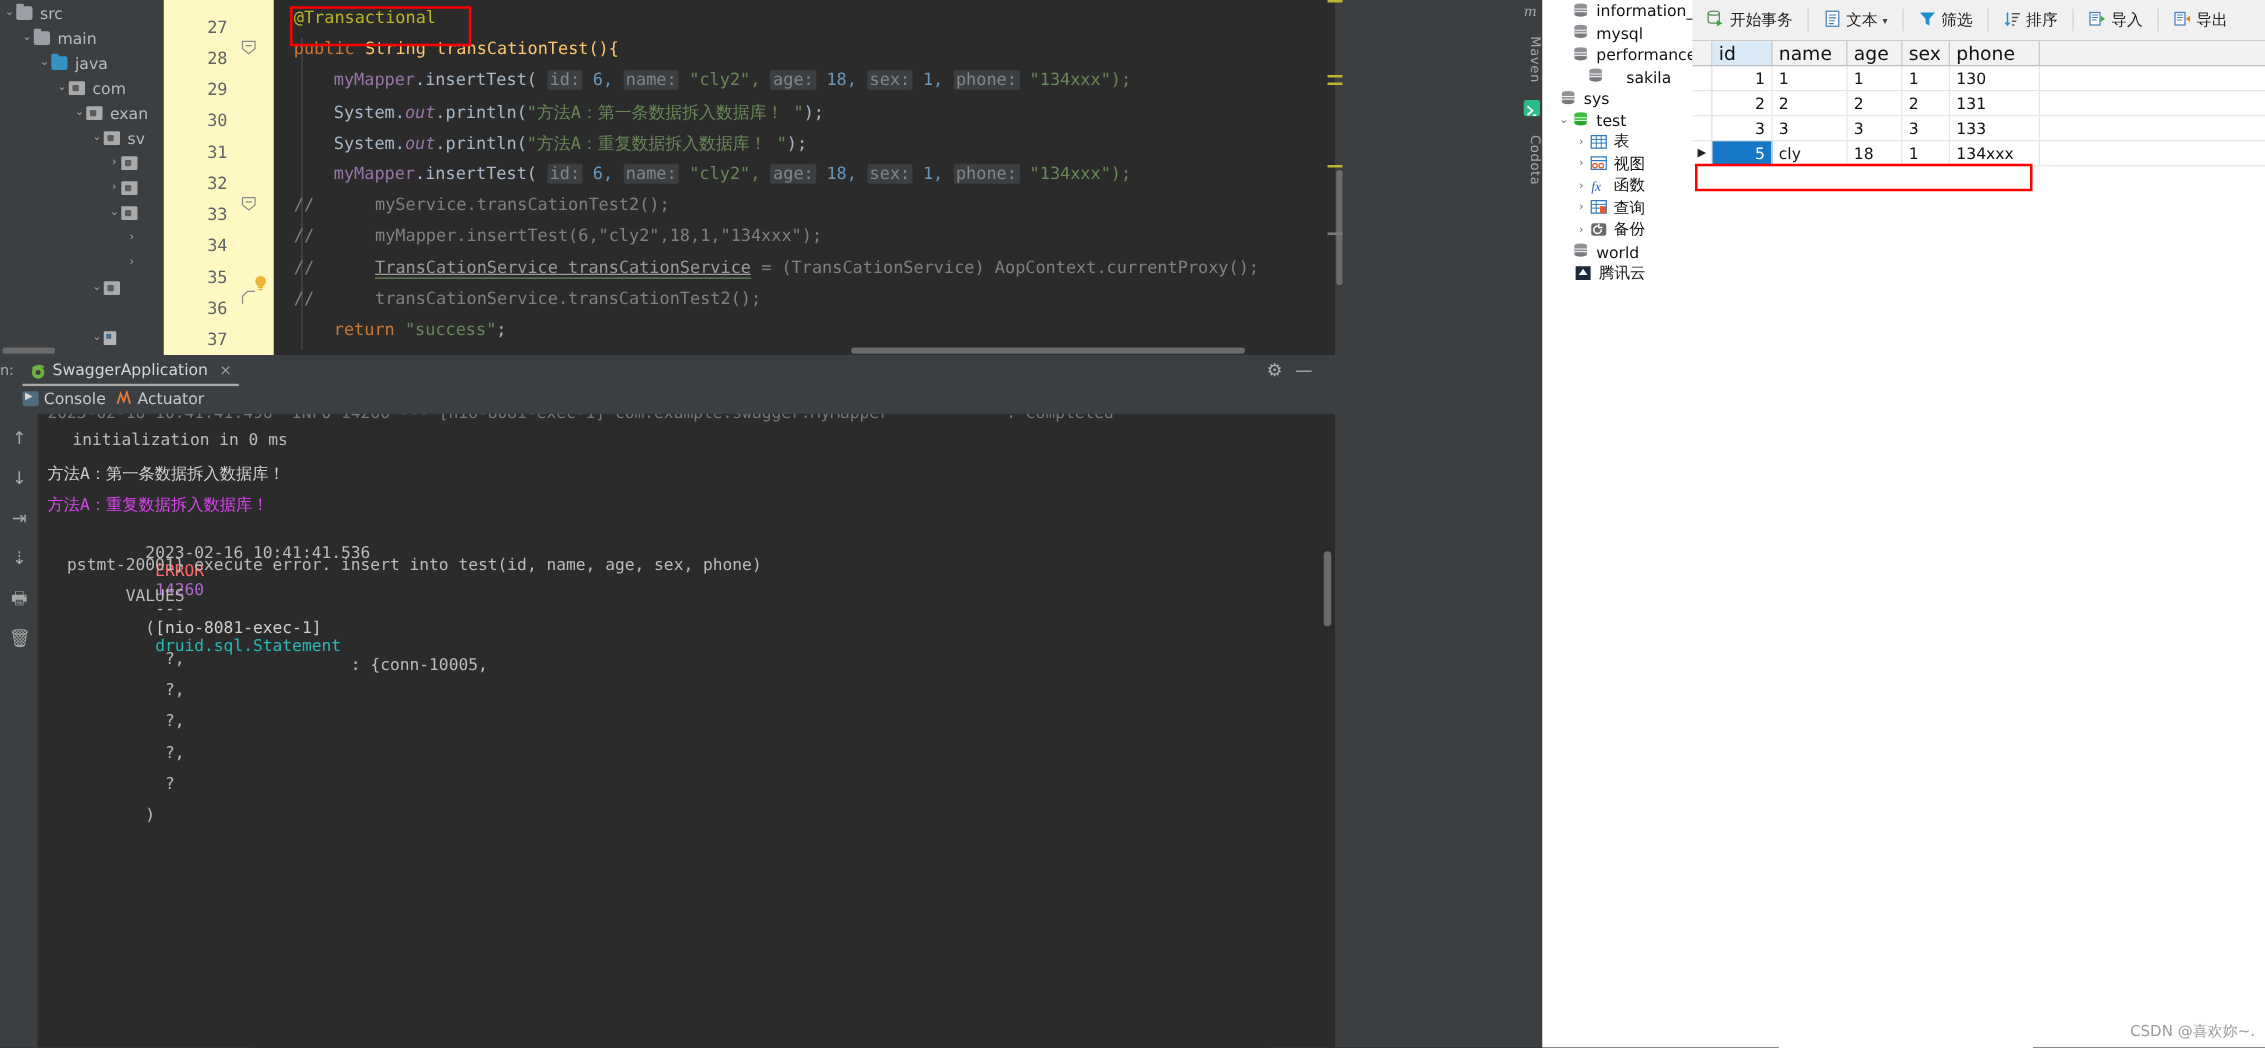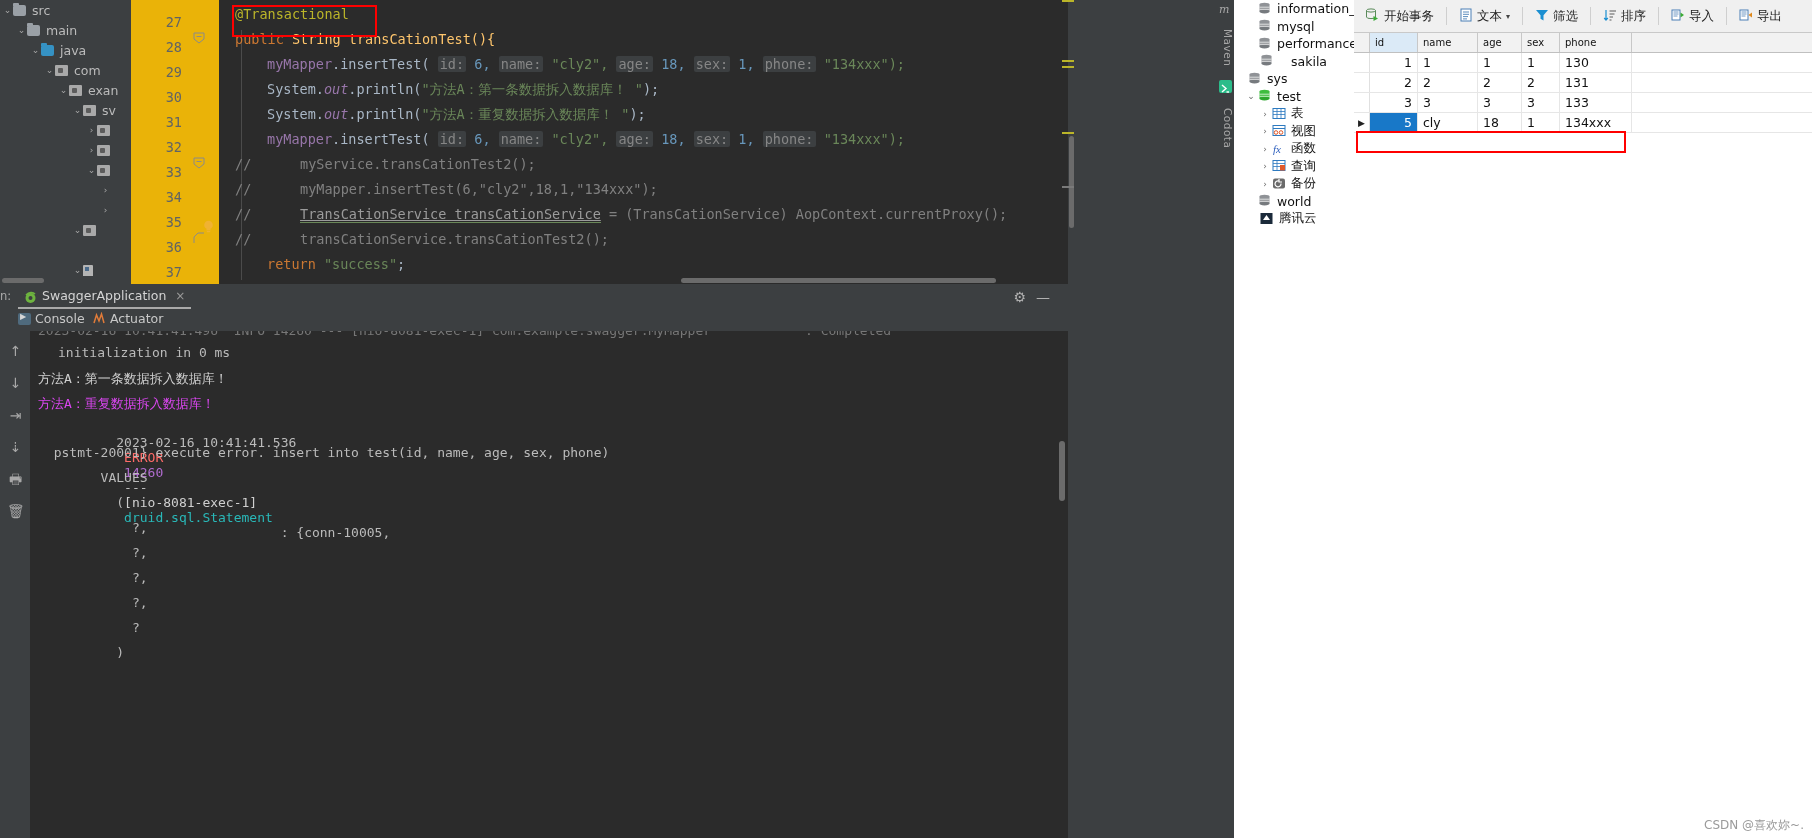--- a/index.html
+++ b/index.html
@@ -34,21 +34,21 @@
                      background:#4a6a8a; }
   .tlabel { font-size:12.5px; color:#bbbbbb; }
 
   
   .tree-hscroll { position:absolute; left:0; top:276px; width:131px; height:8px; background:#3c3f41; }
   .tree-hscroll i { position:absolute; left:2px; top:2px; width:42px; height:5px;
                     background:#6b6b6b; border-radius:3px; display:block; }
 
   
   .editor { position:absolute; left:131px; top:0; width:937px; height:284px; background:#2b2b2b; }
-  .gutter { position:absolute; left:0; top:0; width:88px; height:284px; background:#eab308; }
+  .gutter { position:absolute; left:0; top:0; width:88px; height:284px; background:#fef9c3; }
   .gutter-line { position:absolute; right:37px; font-size:13.5px; color:#606366;
                  font-family:"DejaVu Sans Mono", monospace; }
   .fold { position:absolute; left:62px; width:12px; height:12px; }
   .fold svg { display:block; }
   .bulb { position:absolute; left:72px; width:11px; height:13px; }
   .code { position:absolute; left:88px; top:0; right:0; height:284px;
           font-family:"DejaVu Sans Mono", monospace; font-size:13.5px; white-space:pre; }
   .cl { position:absolute; left:0; }
   .ind-guide { position:absolute; left:110px; top:30px; width:1px; height:250px; background:#4b4b4b; }
   .ed-hscroll { position:absolute; left:131px; top:276px; width:937px; height:8px; }
@@ -133,21 +133,21 @@
   .nav-toolbar { position:absolute; left:120px; top:0; width:458px; height:33px;
                  background:#f0f0f0; border-bottom:1px solid #c9c9c9; display:flex;
                  align-items:center; padding-left:6px; gap:4px; }
   .tb-btn { display:flex; align-items:center; gap:4px; font-size:12.5px; color:#222; padding:2px 5px; }
   .tb-sep { width:1px; height:18px; background:#cfcfcf; margin:0 3px; }
   .caret { font-size:8px; color:#444; }
 
   .grid { position:absolute; left:120px; top:33px; width:458px; height:805px; background:#fff; }
   .ghead { display:flex; height:20px; background:#f2f2f2; border-bottom:1px solid #c0c0c0; }
   .gh-sel { width:16px; border-right:1px solid #c8c8c8; background:#f2f2f2; }
-  .gh-cell { border-right:1px solid #c8c8c8; font-size:10px; color:#111; padding:0 5px;
+  .gh-cell { border-right:1px solid #c8c8c8; font-size:15px; color:#111; padding:0 5px;
              display:flex; align-items:center; }
   .gh-cell.active { background:#dbeaf7; }
   .grow { display:flex; height:20px; border-bottom:1px solid #e6e6e6; }
   .gr-sel { width:16px; border-right:1px solid #e0e0e0; display:flex; align-items:center;
             justify-content:center; font-size:9px; color:#222; }
   .gc { border-right:1px solid #e6e6e6; font-size:12.5px; color:#111; padding:1px 5px;
         display:flex; align-items:center; }
   .gc.num { justify-content:flex-end; }
   .grow.sel .gc.idcell { background:#1878c8; color:#fff; }
   .red-box { position:absolute; border:2px solid #ff0000; }
@@ -428,21 +428,21 @@
         <div class="ntnode" style="padding-left: 10px;">
           <span class="nt-arrow blank"></span>
           <span class="nt-icon"><svg width="13" height="13" viewBox="0 0 13 13">
               <ellipse cx="6.5" cy="2.5" rx="5" ry="1.8" fill="#8f9296"></ellipse>
               <rect x="1.5" y="2.5" width="10" height="7" fill="#8f9296"></rect>
               <ellipse cx="6.5" cy="9.6" rx="5" ry="1.8" fill="#767a7e"></ellipse>
               <path d="M1.5 5.2 H11.5 M1.5 7.3 H11.5" stroke="#f5f5f5" stroke-width="0.8"></path>
             </svg></span>
           <span class="nt-label">performance_s</span>
         </div>
-        <div class="ntnode" style=" gap: 12px;">
+        <div class="ntnode" style="padding-left: 10px; gap: 12px;">
           <span class="nt-arrow blank"></span>
           <span class="nt-icon"><svg width="13" height="13" viewBox="0 0 13 13">
               <ellipse cx="6.5" cy="2.5" rx="5" ry="1.8" fill="#8f9296"></ellipse>
               <rect x="1.5" y="2.5" width="10" height="7" fill="#8f9296"></rect>
               <ellipse cx="6.5" cy="9.6" rx="5" ry="1.8" fill="#767a7e"></ellipse>
               <path d="M1.5 5.2 H11.5 M1.5 7.3 H11.5" stroke="#f5f5f5" stroke-width="0.8"></path>
             </svg></span>
           <span class="nt-label">sakila</span>
         </div>
         <div class="ntnode" style="">

